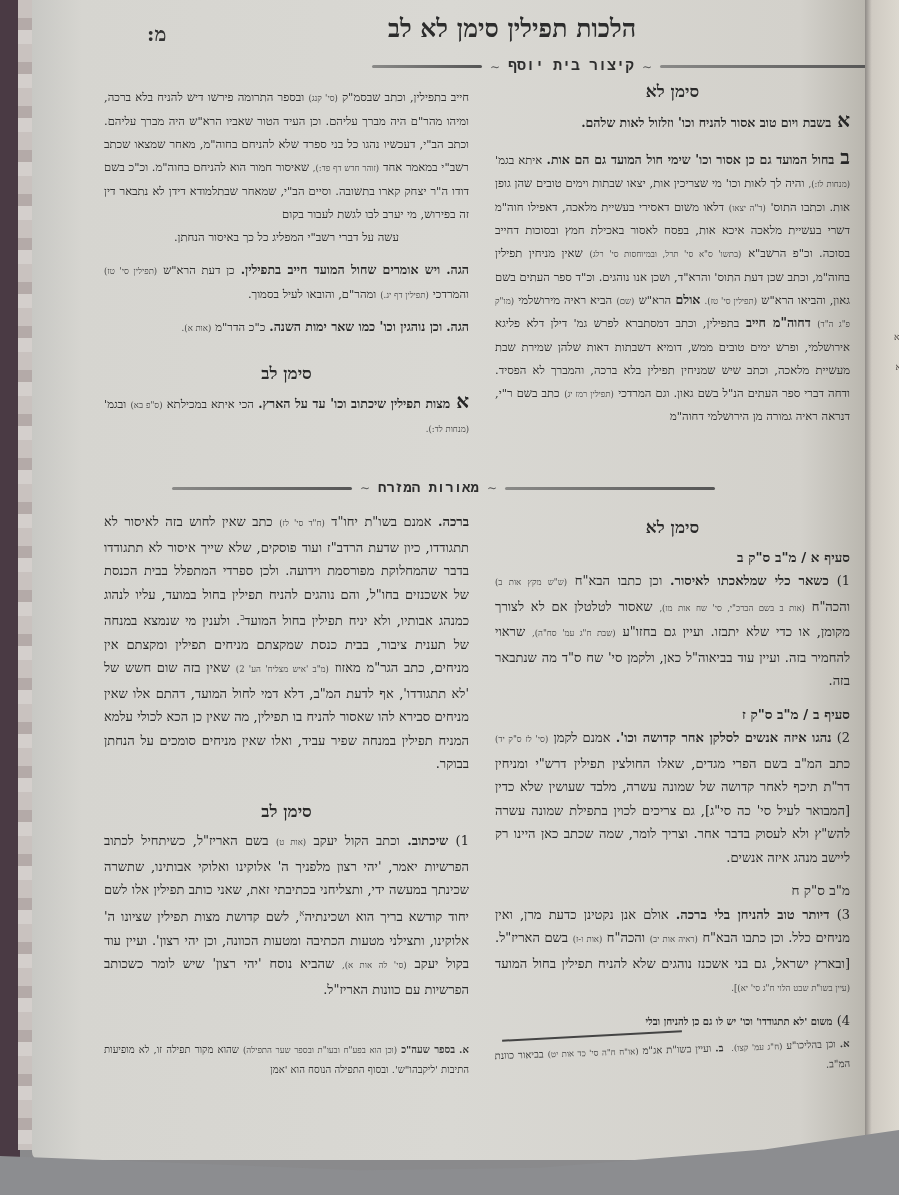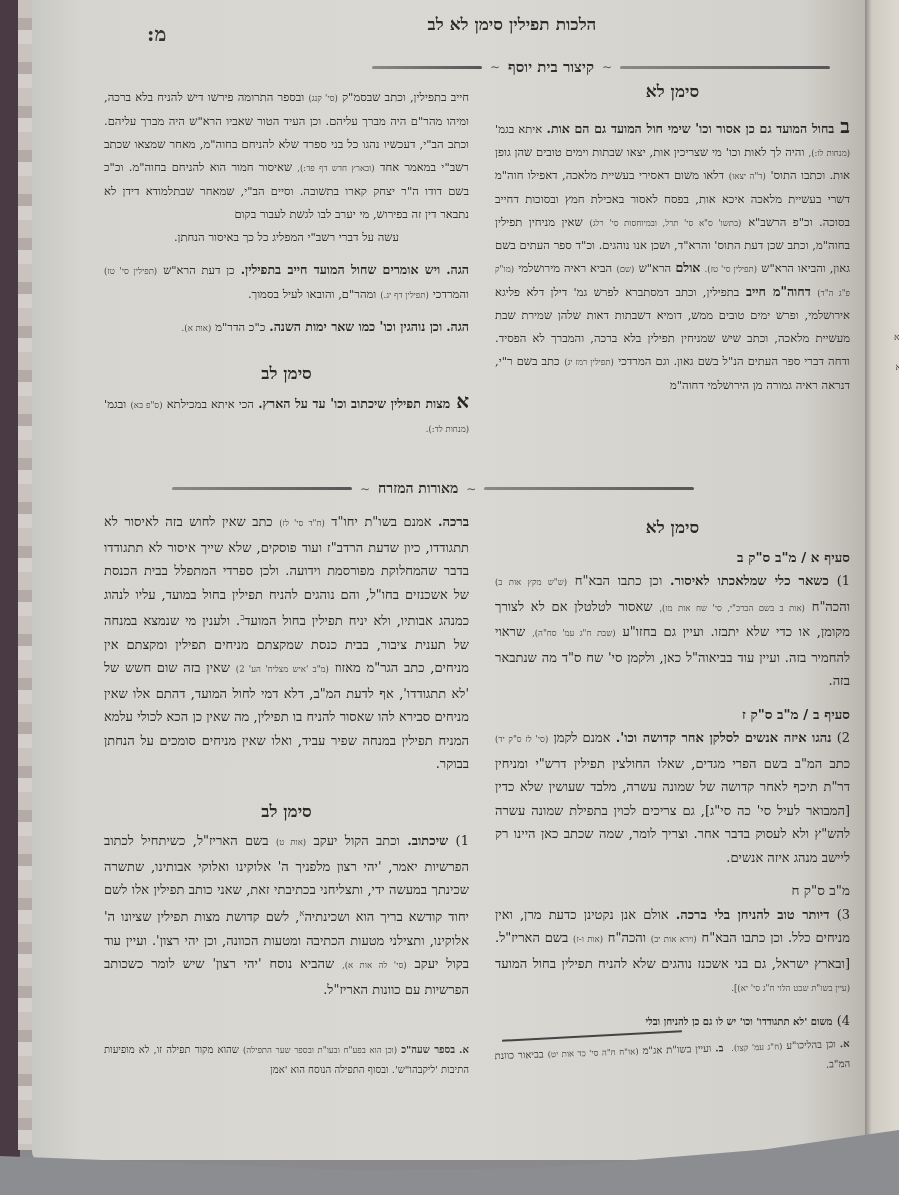--- a/index.html
+++ b/index.html
@@ -34,30 +34,30 @@
   .next-page .np-text {
     position:absolute; right:-40px; width:70px;
     direction:rtl; font-size:9px; line-height:15px; color:#4a4440;
   }
   .cover-top-right {
     position:absolute; right:0; top:0; width:30px; height:12px; background:#3d3036;
   }
 
   .header-title {
     position:absolute; left:280px; top:14px; width:400px; text-align:center;
-    font-size:17px; font-weight:bold; color:#2c2c2c; direction:rtl;
+    font-size:25px; font-weight:bold; color:#2c2c2c; direction:rtl;
   }
   .page-num {
     position:absolute; left:115px; top:22px; font-size:20px; font-weight:bold; color:#333; direction:rtl;
   }
 
   .section-banner {
     position:absolute; display:flex; align-items:center; direction:rtl; gap:8px;
   }
-  .section-banner .label { font-size:15px; font-weight:bold; color:#2e2e2e; white-space:nowrap; }
+  .section-banner .label { font-size:15px; font-weight:bold; color:#2e2e2e; white-space:nowrap;font-family:Liberation Mono, monospace; }
   .section-banner .line { height:3px; background:linear-gradient(90deg,#8a8a88,#555); border-radius:2px; }
   .section-banner .curl { font-size:12px; color:#555; }
 
   .col {
     position:absolute; direction:rtl; text-align:justify; color:#262626;
     font-size:12.5px; line-height:22.5px;
   }
   .col p { margin:0; }
   .siman-title {
     text-align:center; font-size:17px; font-weight:bold; margin:4px 0 6px 0; color:#2a2a2a;
@@ -88,39 +88,42 @@
   <div class="section-banner" style="left:340px; top:58px;">
     <span class="line" style="width:210px;"></span>
     <span class="curl">∽</span>
     <span class="label">קיצור בית יוסף</span>
     <span class="curl">∽</span>
     <span class="line" style="width:110px;"></span>
   </div>
 
   <div class="col" style="left:463px; top:76px; width:355px;">
     <div class="siman-title">סימן לא</div>
+    <p>
+      <span class="big-letter">א</span><span class="bold">בשבת ויום טוב אסור להניח וכו' וזלזול לאות שלהם.</span>
+    </p>
     <p style="margin-top:12px;">
       <span class="big-letter">ב</span><span class="bold">בחול המועד גם כן אסור וכו' שימי חול המועד גם הם אות.</span>
       <span class="rashi">איתא בגמ'</span> <span class="src">(מנחות לו:),</span>
       <span class="rashi">והיה לך לאות וכו' מי שצריכין אות, יצאו שבתות וימים טובים שהן גופן אות. וכתבו התוס'</span> <span class="src">(ד"ה יצאו)</span>
       <span class="rashi">דלאו משום דאסירי בעשיית מלאכה, דאפילו חוה"מ דשרי בעשיית מלאכה איכא אות, בפסח לאסור באכילת חמץ ובסוכות דחייב בסוכה. וכ"פ הרשב"א</span> <span class="src">(בתשו' ס"א סי' תרל, ובמיוחסות סי' רלג)</span>
       <span class="rashi">שאין מניחין תפילין בחוה"מ, וכתב שכן דעת התוס' והרא"ד, ושכן אנו נוהגים. וכ"ד ספר העתים בשם גאון, והביאו הרא"ש</span> <span class="src">(תפילין סי' טז).</span>
       <span class="bold">אולם</span>
       <span class="rashi">הרא"ש</span> <span class="src">(שם)</span>
       <span class="rashi">הביא ראיה מירושלמי</span> <span class="src">(מו"ק פ"ג ה"ד)</span>
       <span class="bold">דחוה"מ חייב</span>
       <span class="rashi">בתפילין, וכתב דמסתברא לפרש גמ' דילן דלא פליגא אירושלמי, ופרש ימים טובים ממש, דומיא דשבתות דאות שלהן שמירת שבת מעשיית מלאכה, וכתב שיש שמניחין תפילין בלא ברכה, והמברך לא הפסיד. ודחה דברי ספר העתים הנ"ל בשם גאון. וגם המרדכי</span> <span class="src">(תפילין רמז יג)</span>
       <span class="rashi">כתב בשם ר"י, דנראה ראיה גמורה מן הירושלמי דחוה"מ</span>
     </p>
   </div>
 
   <div class="col" style="left:72px; top:86px; width:365px;">
     <p class="rashi">
       <span>חייב בתפילין, וכתב שבסמ"ק</span> <span class="src">(סי' קנג)</span>
-      <span>ובספר התרומה פירשו דיש להניח בלא ברכה, ומיהו מהר"ם היה מברך עליהם. וכן העיד הטור שאביו הרא"ש היה מברך עליהם. וכתב הב"י, דעכשיו נהגו כל בני ספרד שלא להניחם בחוה"מ, מאחר שמצאו שכתב רשב"י במאמר אחד</span> <span class="src">(ובארץ חדש דף פד:),</span>
+      <span>ובספר התרומה פירשו דיש להניח בלא ברכה, ומיהו מהר"ם היה מברך עליהם. וכן העיד הטור שאביו הרא"ש היה מברך עליהם. וכתב הב"י, דעכשיו נהגו כל בני ספרד שלא להניחם בחוה"מ, מאחר שמצאו שכתב רשב"י במאמר אחד</span> <span class="src">(זוהר חדש דף פד:),</span>
       <span>שאיסור חמור הוא להניחם בחוה"מ. וכ"כ בשם דודו ה"ר יצחק קארו בתשובה. וסיים הב"י, שמאחר שבתלמודא דידן לא נתבאר דין זה בפירוש, מי יערב לבו לגשת לעבור בקום</span>
     </p>
     <p class="rashi centered">עשה על דברי רשב"י המפליג כל כך באיסור הנחתן.</p>
     <p style="margin-top:10px;">
       <span class="bold">הגה.</span> <span class="bold">ויש אומרים שחול המועד חייב בתפילין.</span>
       <span class="rashi">כן דעת הרא"ש</span> <span class="src">(תפילין סי' טז)</span>
       <span class="rashi">והמרדכי</span> <span class="src">(תפילין דף יג.)</span>
       <span class="rashi">ומהר"ם, והובאו לעיל בסמוך.</span>
     </p>
     <p style="margin-top:10px;">
@@ -155,21 +158,21 @@
     </p>
     <p class="seif-head" style="margin-top:10px;">סעיף ב / מ"ב ס"ק ז</p>
     <p>
       <span>2)</span> <span class="bold">נהגו איזה אנשים לסלקן אחר קדושה וכו'.</span>
       <span>אמנם לקמן</span> <span class="src">(סי' לז ס"ק יד)</span>
       <span>כתב המ"ב בשם הפרי מגדים, שאלו החולצין תפילין דרש"י ומניחין דר"ת תיכף לאחר קדושה של שמונה עשרה, מלבד שעושין שלא כדין [המבואר לעיל סי' כה סי"ג], גם צריכים לכוין בתפילת שמונה עשרה להש"ץ ולא לעסוק בדבר אחר. וצריך לומר, שמה שכתב כאן היינו רק ליישב מנהג איזה אנשים.</span>
     </p>
     <p class="seif-head" style="margin-top:10px; font-weight:normal;">מ"ב ס"ק ח</p>
     <p>
       <span>3)</span> <span class="bold">דיותר טוב להניחן בלי ברכה.</span>
-      <span>אולם אנן נקטינן כדעת מרן, ואין מניחים כלל. וכן כתבו הבא"ח</span> <span class="src">(וירא אות יב)</span>
+      <span>אולם אנן נקטינן כדעת מרן, ואין מניחים כלל. וכן כתבו הבא"ח</span> <span class="src">(ראיה אות יב)</span>
       <span>והכה"ח</span> <span class="src">(אות ו-ז)</span>
       <span>בשם האריז"ל. [ובארץ ישראל, גם בני אשכנז נוהגים שלא להניח תפילין בחול המועד</span> <span class="src">(עיין בשו"ת שבט הלוי ח"ג סי' יא)].</span>
     </p>
     <p style="margin-top:8px;">
       <span>4)</span> <span class="bold" style="font-size:10px;">משום 'לא תתגודדו' וכו' יש לו גם כן להניחן ובלי</span>
     </p>
   </div>
 
   <div class="col" style="left:72px; top:510px; width:365px; font-size:13px; line-height:23.5px;">
     <p>

